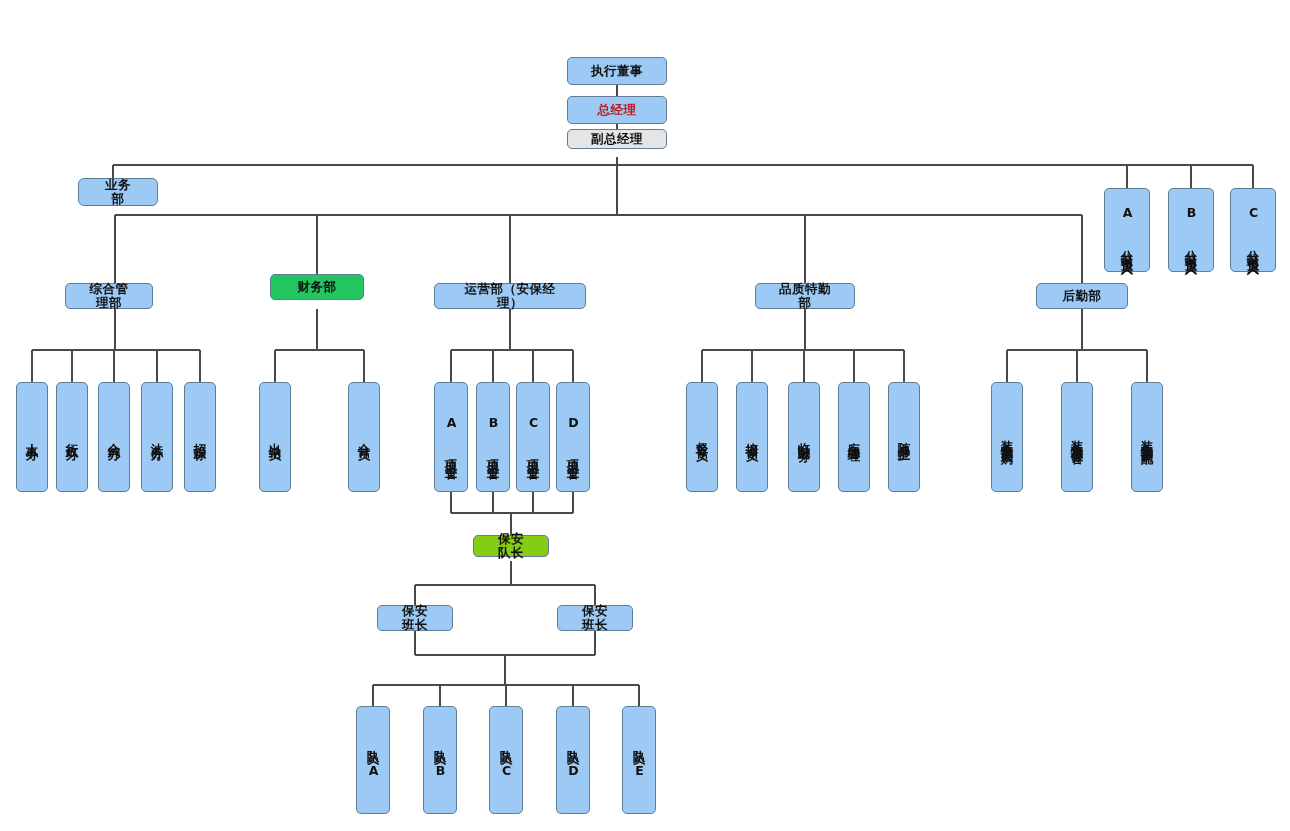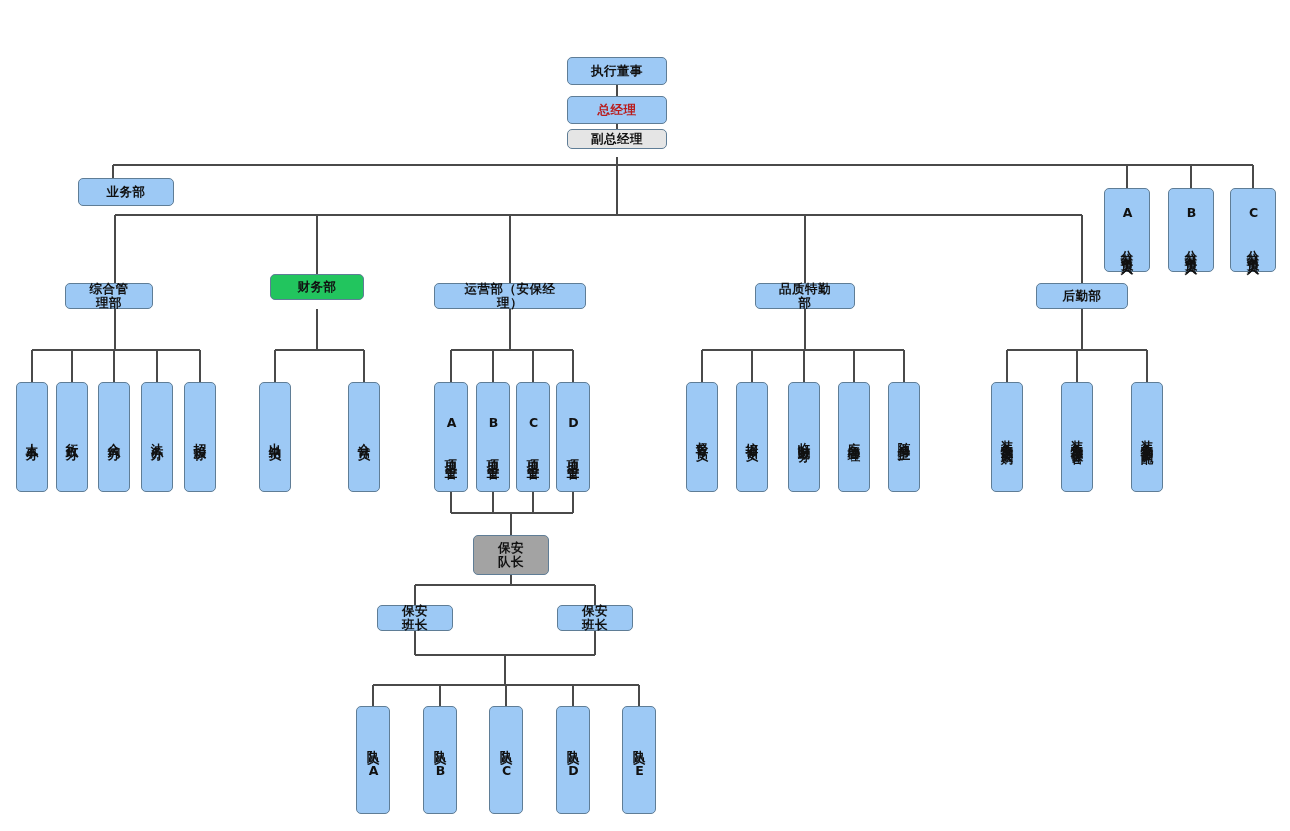--- a/index.html
+++ b/index.html
@@ -126,21 +126,21 @@
       <path d="M 373 685 L 373 706" class="connector" stroke="#4a4a4a"></path>
       <path d="M 440 685 L 440 706" class="connector" stroke="#4a4a4a"></path>
       <path d="M 506 685 L 506 706" class="connector" stroke="#4a4a4a"></path>
       <path d="M 573 685 L 573 706" class="connector" stroke="#4a4a4a"></path>
       <path d="M 639 685 L 639 706" class="connector" stroke="#4a4a4a"></path>
     </svg>
   <div id="node-layer">
       <div class="node-box horizontal" style="left: 567px; top: 57px; width: 100px; height: 28px; background: rgb(157, 201, 245); border-color: rgb(95, 125, 150); color: rgb(17, 17, 17);">执行董事</div>
       <div class="node-box horizontal" style="left: 567px; top: 96px; width: 100px; height: 28px; background: rgb(157, 201, 245); border-color: rgb(95, 125, 150); color: #b91c1c;">总经理</div>
       <div class="node-box horizontal" style="left: 567px; top: 129px; width: 100px; height: 20px; background: #e5e5e5; border-color: rgb(95, 125, 150); color: rgb(17, 17, 17);">副总经理</div>
-      <div class="node-box horizontal" style="left: 78px; top: 178px; width: 96px; height: 28px; background: rgb(157, 201, 245); border-color: rgb(95, 125, 150); color: rgb(17, 17, 17);">业务部</div>
+      <div class="node-box horizontal" style="left: 78px; top: 178px; width: 80px; height: 28px; background: rgb(157, 201, 245); border-color: rgb(95, 125, 150); color: rgb(17, 17, 17); border-radius: 6px;">业务部</div>
       <div class="node-box vertical" style="left: 1104px; top: 188px; width: 46px; height: 84px; background: rgb(157, 201, 245); border-color: rgb(95, 125, 150); color: rgb(17, 17, 17);">A 分公司负责人</div>
       <div class="node-box vertical" style="left: 1168px; top: 188px; width: 46px; height: 84px; background: rgb(157, 201, 245); border-color: rgb(95, 125, 150); color: rgb(17, 17, 17);">B 分公司负责人</div>
       <div class="node-box vertical" style="left: 1230px; top: 188px; width: 46px; height: 84px; background: rgb(157, 201, 245); border-color: rgb(95, 125, 150); color: rgb(17, 17, 17);">C 分公司负责人</div>
       <div class="node-box horizontal" style="left: 65px; top: 283px; width: 88px; height: 26px; background: rgb(157, 201, 245); border-color: rgb(95, 125, 150); color: rgb(17, 17, 17);">综合管理部</div>
       <div class="node-box horizontal" style="left: 270px; top: 274px; width: 94px; height: 26px; background: #22c55e; border-color: rgb(95, 125, 150); color: rgb(17, 17, 17);">财务部</div>
       <div class="node-box horizontal" style="left: 434px; top: 283px; width: 152px; height: 26px; background: rgb(157, 201, 245); border-color: rgb(95, 125, 150); color: rgb(17, 17, 17);">运营部（安保经理）</div>
       <div class="node-box horizontal" style="left: 755px; top: 283px; width: 100px; height: 26px; background: rgb(157, 201, 245); border-color: rgb(95, 125, 150); color: rgb(17, 17, 17);">品质特勤部</div>
       <div class="node-box horizontal" style="left: 1036px; top: 283px; width: 92px; height: 26px; background: rgb(157, 201, 245); border-color: rgb(95, 125, 150); color: rgb(17, 17, 17);">后勤部</div>
       <div class="node-box vertical" style="left: 16px; top: 382px; width: 32px; height: 110px; background: rgb(157, 201, 245); border-color: rgb(95, 125, 150); color: rgb(17, 17, 17);">人事办</div>
       <div class="node-box vertical" style="left: 56px; top: 382px; width: 32px; height: 110px; background: rgb(157, 201, 245); border-color: rgb(95, 125, 150); color: rgb(17, 17, 17);">行政办</div>
@@ -154,21 +154,21 @@
       <div class="node-box vertical" style="left: 516px; top: 382px; width: 34px; height: 110px; background: rgb(157, 201, 245); border-color: rgb(95, 125, 150); color: rgb(17, 17, 17);">C 项目主管</div>
       <div class="node-box vertical" style="left: 556px; top: 382px; width: 34px; height: 110px; background: rgb(157, 201, 245); border-color: rgb(95, 125, 150); color: rgb(17, 17, 17);">D 项目主管</div>
       <div class="node-box vertical" style="left: 686px; top: 382px; width: 32px; height: 110px; background: rgb(157, 201, 245); border-color: rgb(95, 125, 150); color: rgb(17, 17, 17);">督导专员</div>
       <div class="node-box vertical" style="left: 736px; top: 382px; width: 32px; height: 110px; background: rgb(157, 201, 245); border-color: rgb(95, 125, 150); color: rgb(17, 17, 17);">培训专员</div>
       <div class="node-box vertical" style="left: 788px; top: 382px; width: 32px; height: 110px; background: rgb(157, 201, 245); border-color: rgb(95, 125, 150); color: rgb(17, 17, 17);">临时勤务</div>
       <div class="node-box vertical" style="left: 838px; top: 382px; width: 32px; height: 110px; background: rgb(157, 201, 245); border-color: rgb(95, 125, 150); color: rgb(17, 17, 17);">应急管理</div>
       <div class="node-box vertical" style="left: 888px; top: 382px; width: 32px; height: 110px; background: rgb(157, 201, 245); border-color: rgb(95, 125, 150); color: rgb(17, 17, 17);">随身护卫</div>
       <div class="node-box vertical" style="left: 991px; top: 382px; width: 32px; height: 110px; background: rgb(157, 201, 245); border-color: rgb(95, 125, 150); color: rgb(17, 17, 17);">装备物资采购</div>
       <div class="node-box vertical" style="left: 1061px; top: 382px; width: 32px; height: 110px; background: rgb(157, 201, 245); border-color: rgb(95, 125, 150); color: rgb(17, 17, 17);">装备物资保管</div>
       <div class="node-box vertical" style="left: 1131px; top: 382px; width: 32px; height: 110px; background: rgb(157, 201, 245); border-color: rgb(95, 125, 150); color: rgb(17, 17, 17);">装备物资调配</div>
-      <div class="node-box horizontal" style="left: 473px; top: 535px; width: 76px; height: 40px; background: #a3a3a3; border-color: rgb(95, 125, 150); color: rgb(17, 17, 17);">保安队长</div>
+      <div class="node-box horizontal" style="left: 473px; top: 535px; width: 76px; height: 22px; background: #84cc16; border-color: rgb(95, 125, 150); color: rgb(17, 17, 17);">保安队长</div>
       <div class="node-box horizontal" style="left: 377px; top: 605px; width: 76px; height: 26px; background: rgb(157, 201, 245); border-color: rgb(95, 125, 150); color: rgb(17, 17, 17);">保安班长</div>
       <div class="node-box horizontal" style="left: 557px; top: 605px; width: 76px; height: 26px; background: rgb(157, 201, 245); border-color: rgb(95, 125, 150); color: rgb(17, 17, 17);">保安班长</div>
       <div class="node-box vertical" style="left: 356px; top: 706px; width: 34px; height: 108px; background: rgb(157, 201, 245); border-color: rgb(95, 125, 150); color: rgb(17, 17, 17);">队员 A</div>
       <div class="node-box vertical" style="left: 423px; top: 706px; width: 34px; height: 108px; background: rgb(157, 201, 245); border-color: rgb(95, 125, 150); color: rgb(17, 17, 17);">队员 B</div>
       <div class="node-box vertical" style="left: 489px; top: 706px; width: 34px; height: 108px; background: rgb(157, 201, 245); border-color: rgb(95, 125, 150); color: rgb(17, 17, 17);">队员 C</div>
       <div class="node-box vertical" style="left: 556px; top: 706px; width: 34px; height: 108px; background: rgb(157, 201, 245); border-color: rgb(95, 125, 150); color: rgb(17, 17, 17);">队员 D</div>
       <div class="node-box vertical" style="left: 622px; top: 706px; width: 34px; height: 108px; background: rgb(157, 201, 245); border-color: rgb(95, 125, 150); color: rgb(17, 17, 17);">队员 E</div>
     </div>
 </div>
 

